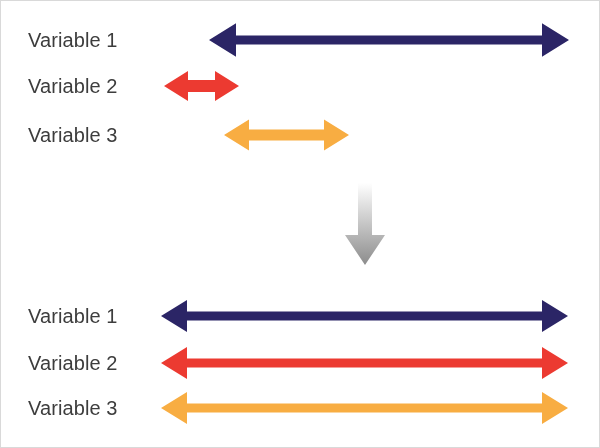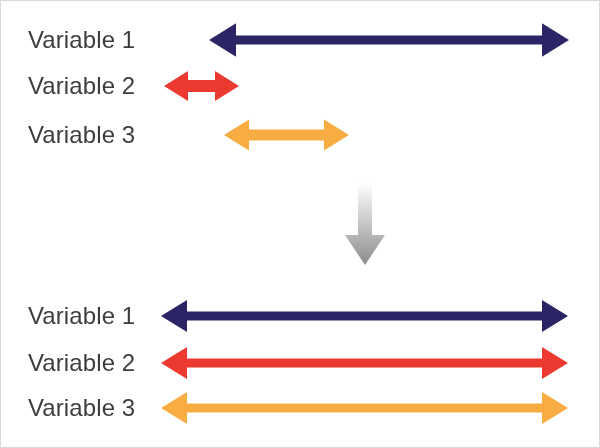--- a/index.html
+++ b/index.html
@@ -29,21 +29,21 @@
     position: absolute;
     left: 0;
     width: 600px;
     height: 46px;
   }
   .var-label {
     position: absolute;
     left: 27px;
     top: 50%;
     transform: translateY(-50%);
-    font-size: 24px;
+    font-size: 20px;
     line-height: 1;
     letter-spacing: 0.1px;
     color: #3d3d3d;
     white-space: nowrap;
     font-family: "Liberation Sans", sans-serif;
   }
   .arrow-wrap {
     position: absolute;
     top: 50%;
     transform: translateY(-50%);

